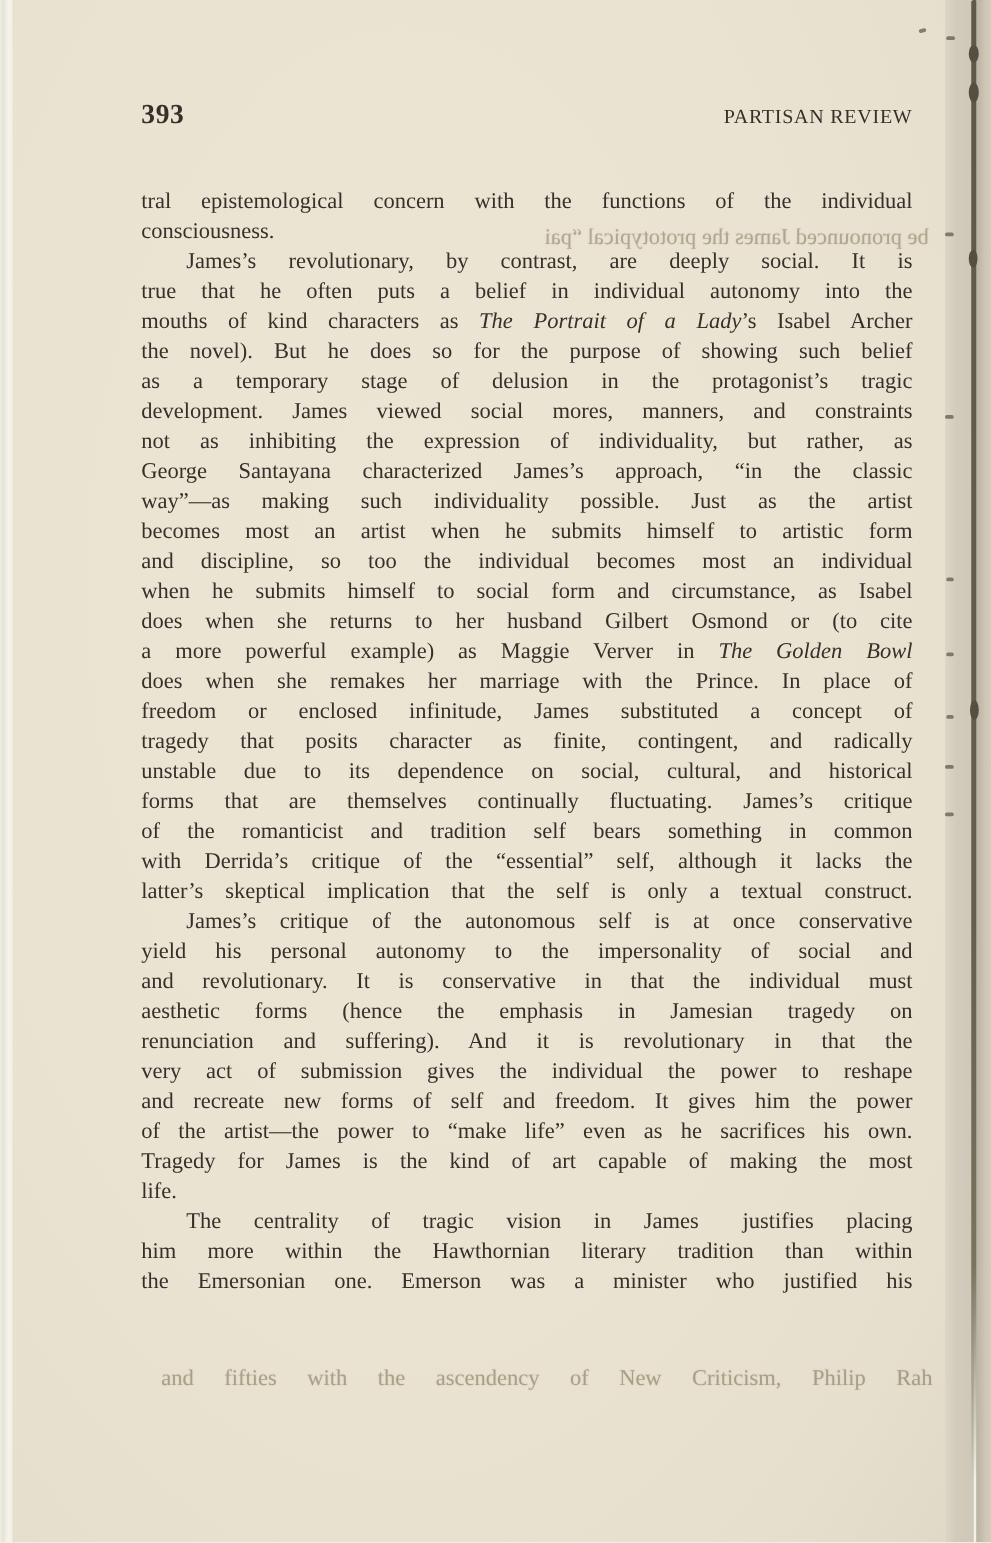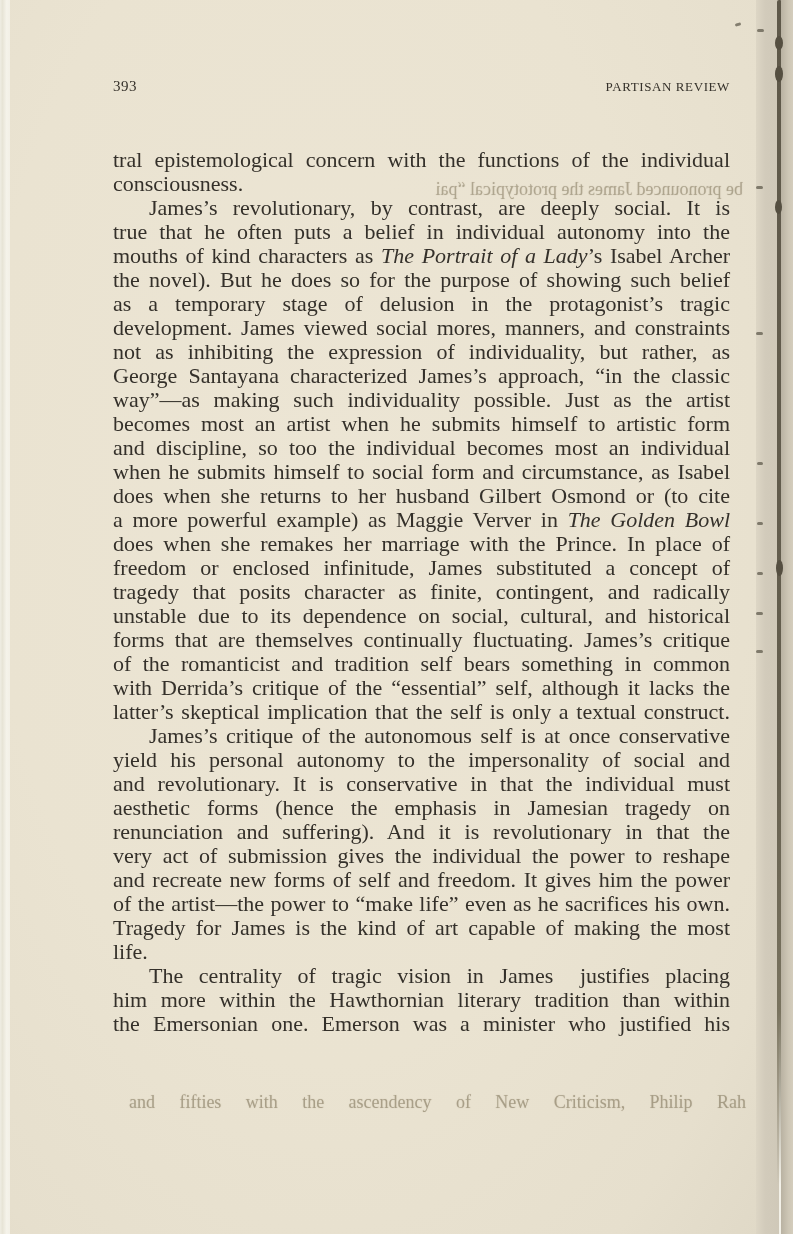--- a/index.html
+++ b/index.html
@@ -20,25 +20,25 @@
   .edge-line{position:absolute;left:777px;top:0;width:5px;height:100%;
     background:linear-gradient(to bottom,#5e5849 0%,#645e4e 60%,#79735f 82%,rgba(130,122,102,0) 96%);
     border-radius:2px;}
   .edge-right{position:absolute;left:781px;top:0;width:12px;height:100%;
     background:linear-gradient(to right,#b9b2a2 0%,#cdc6b5 60%,#d4cdbd 100%);}
   .edge-bump{position:absolute;background:#554f41;border-radius:50%;}
   .edge-mark{position:absolute;background:#4f4a3c;border-radius:2px;opacity:.65;}
   
   .header{position:absolute;left:113px;top:78px;width:617px;
     display:flex;justify-content:space-between;align-items:baseline;color:#35312a;}
-  .pagenum{font-size:15px;font-weight:normal;letter-spacing:.5px;}
-  .journal{font-size:13px;letter-spacing:.6px;}
+  .pagenum{font-size:22px;font-weight:bold;letter-spacing:.5px;}
+  .journal{font-size:16px;letter-spacing:.6px;}
   
   .textblock{position:absolute;left:113px;top:148px;width:617px;
-    font-size:22px;line-height:24px;color:#34302a;}
+    font-size:18px;line-height:24px;color:#34302a;}
   .line{text-align:justify;text-align-last:justify;-moz-text-align-last:justify;}
   .line.endline{text-align-last:left;}
   .line.indent{text-indent:36px;}
   .it{font-style:italic;}
   
   .ghost{position:absolute;color:rgba(128,118,92,.45);font-size:18px;line-height:24px;
     text-shadow:0 0 1px rgba(128,118,92,.35);pointer-events:none;}
   .ghost.mirror{transform:scaleX(-1);color:rgba(128,118,92,.38);}
   .ghost.just{text-align:justify;text-align-last:justify;margin-left:16px;}
 </style>

